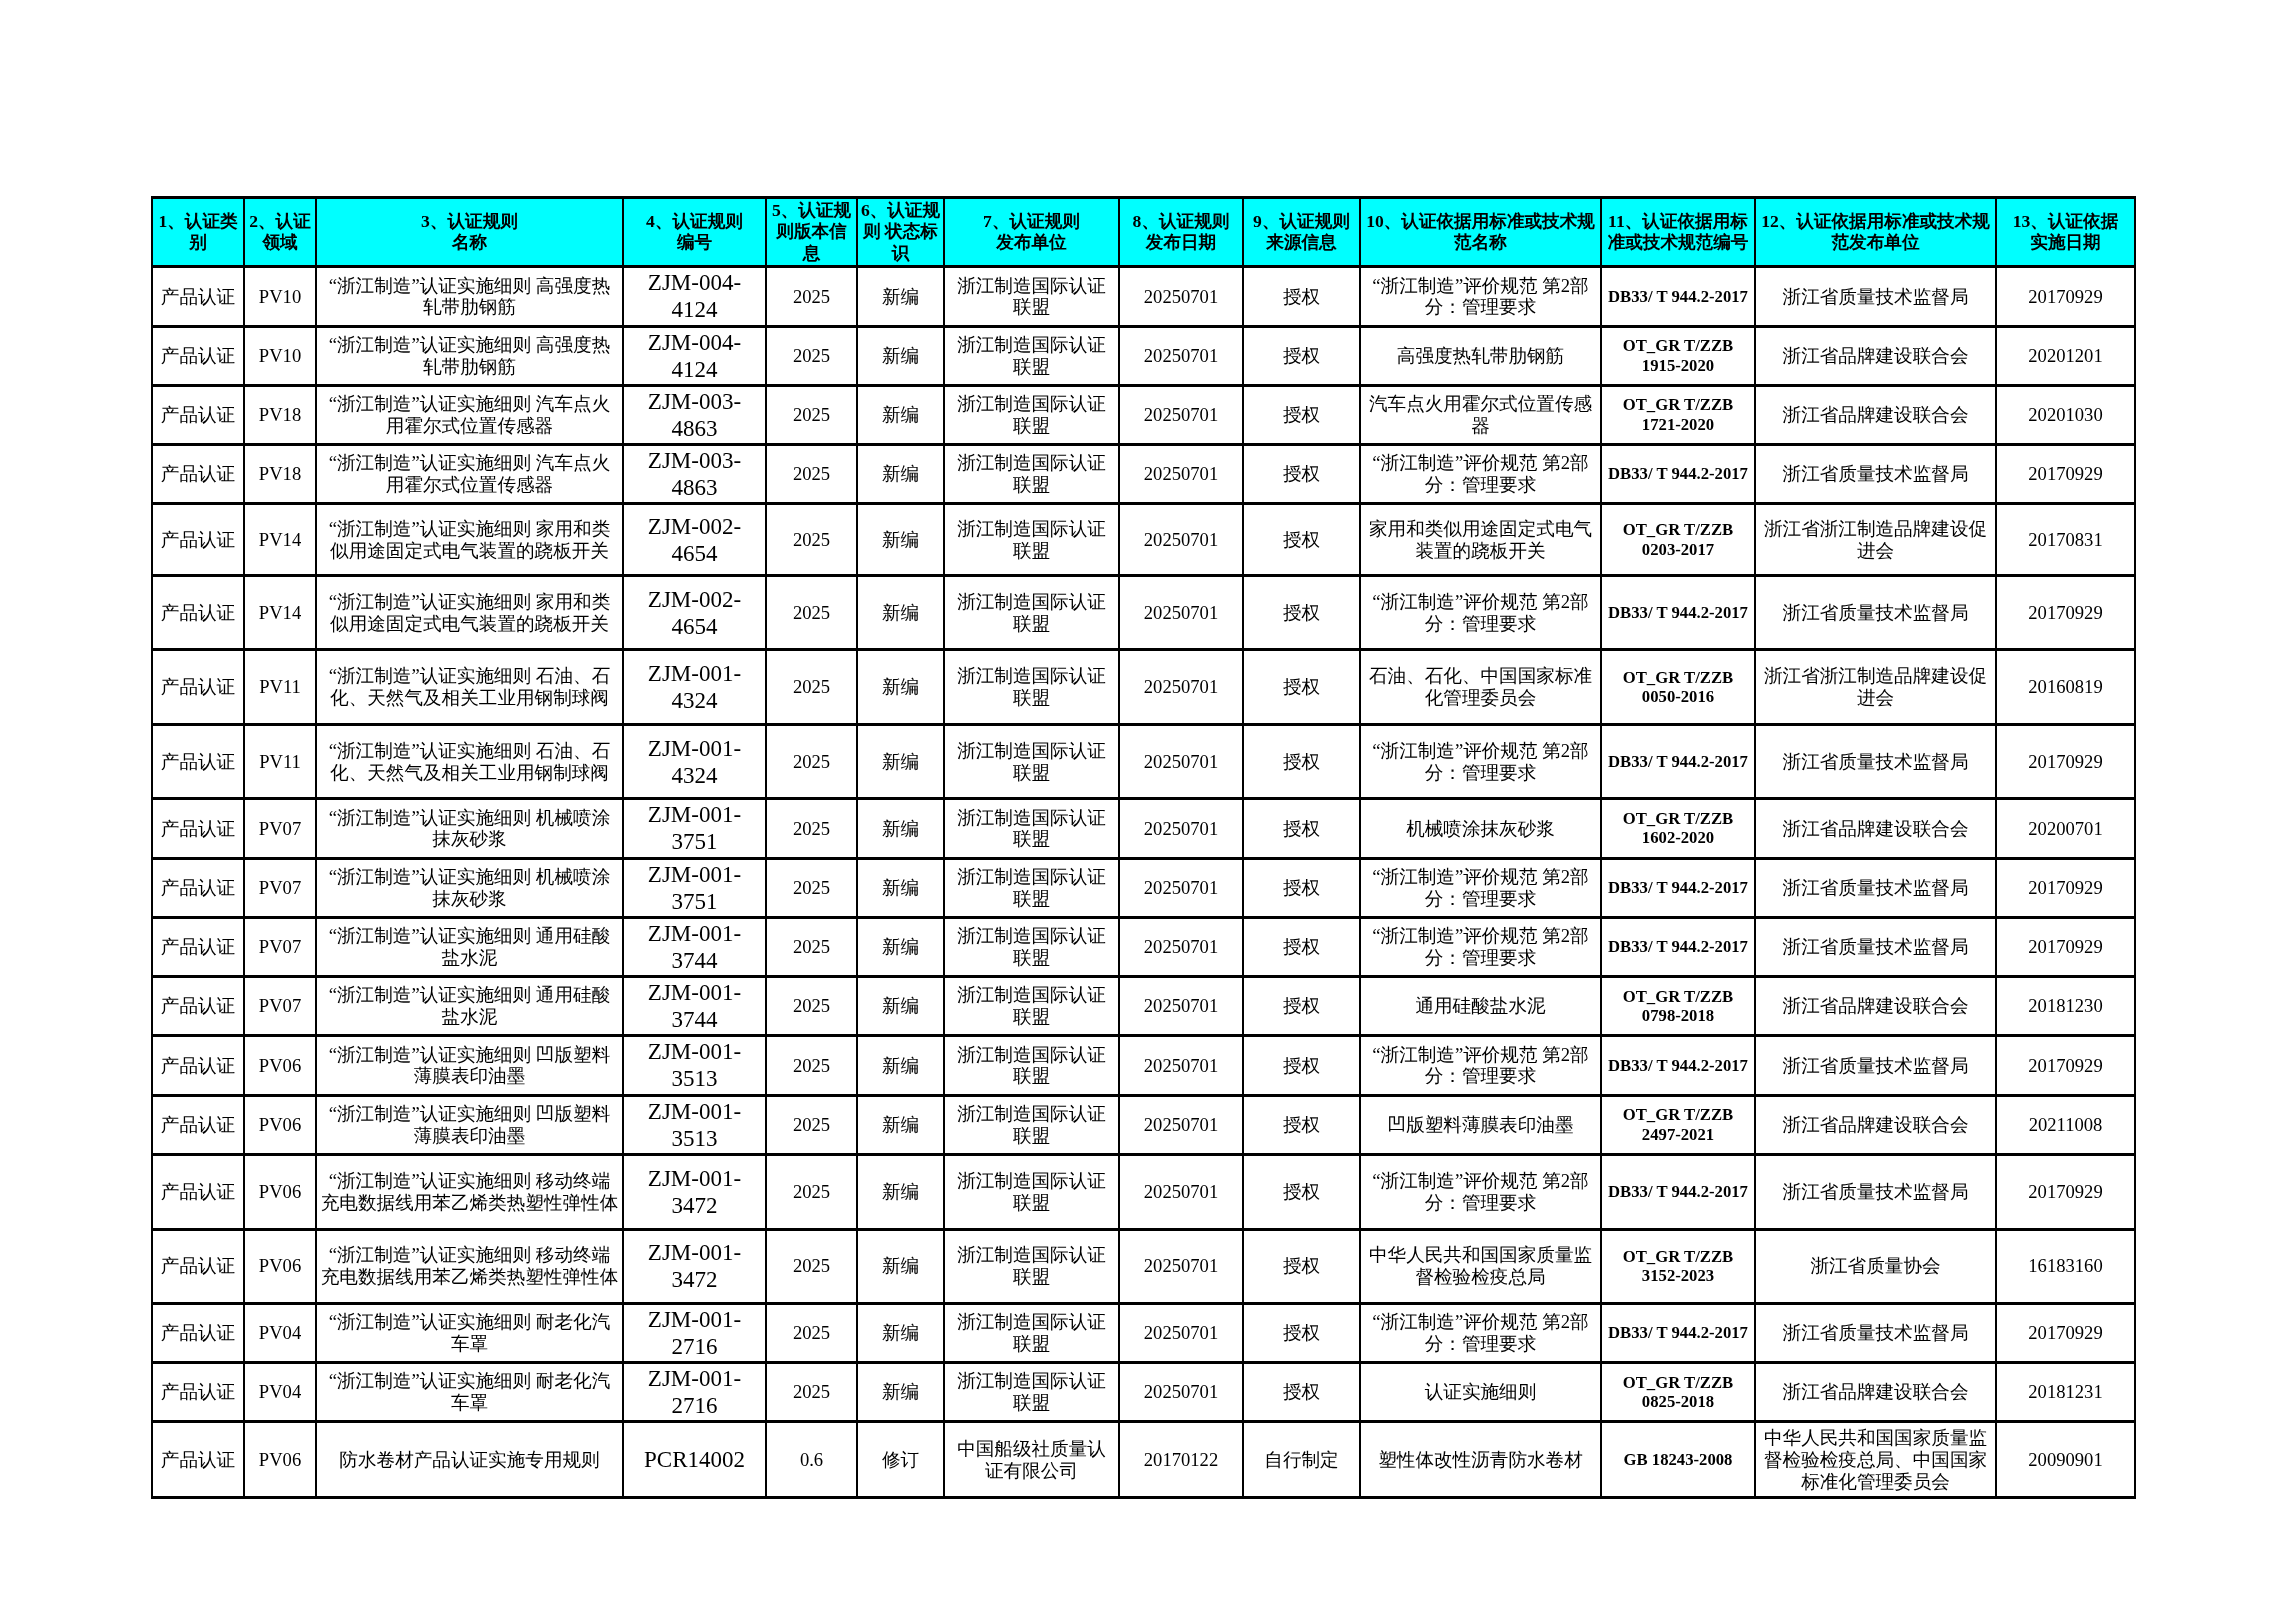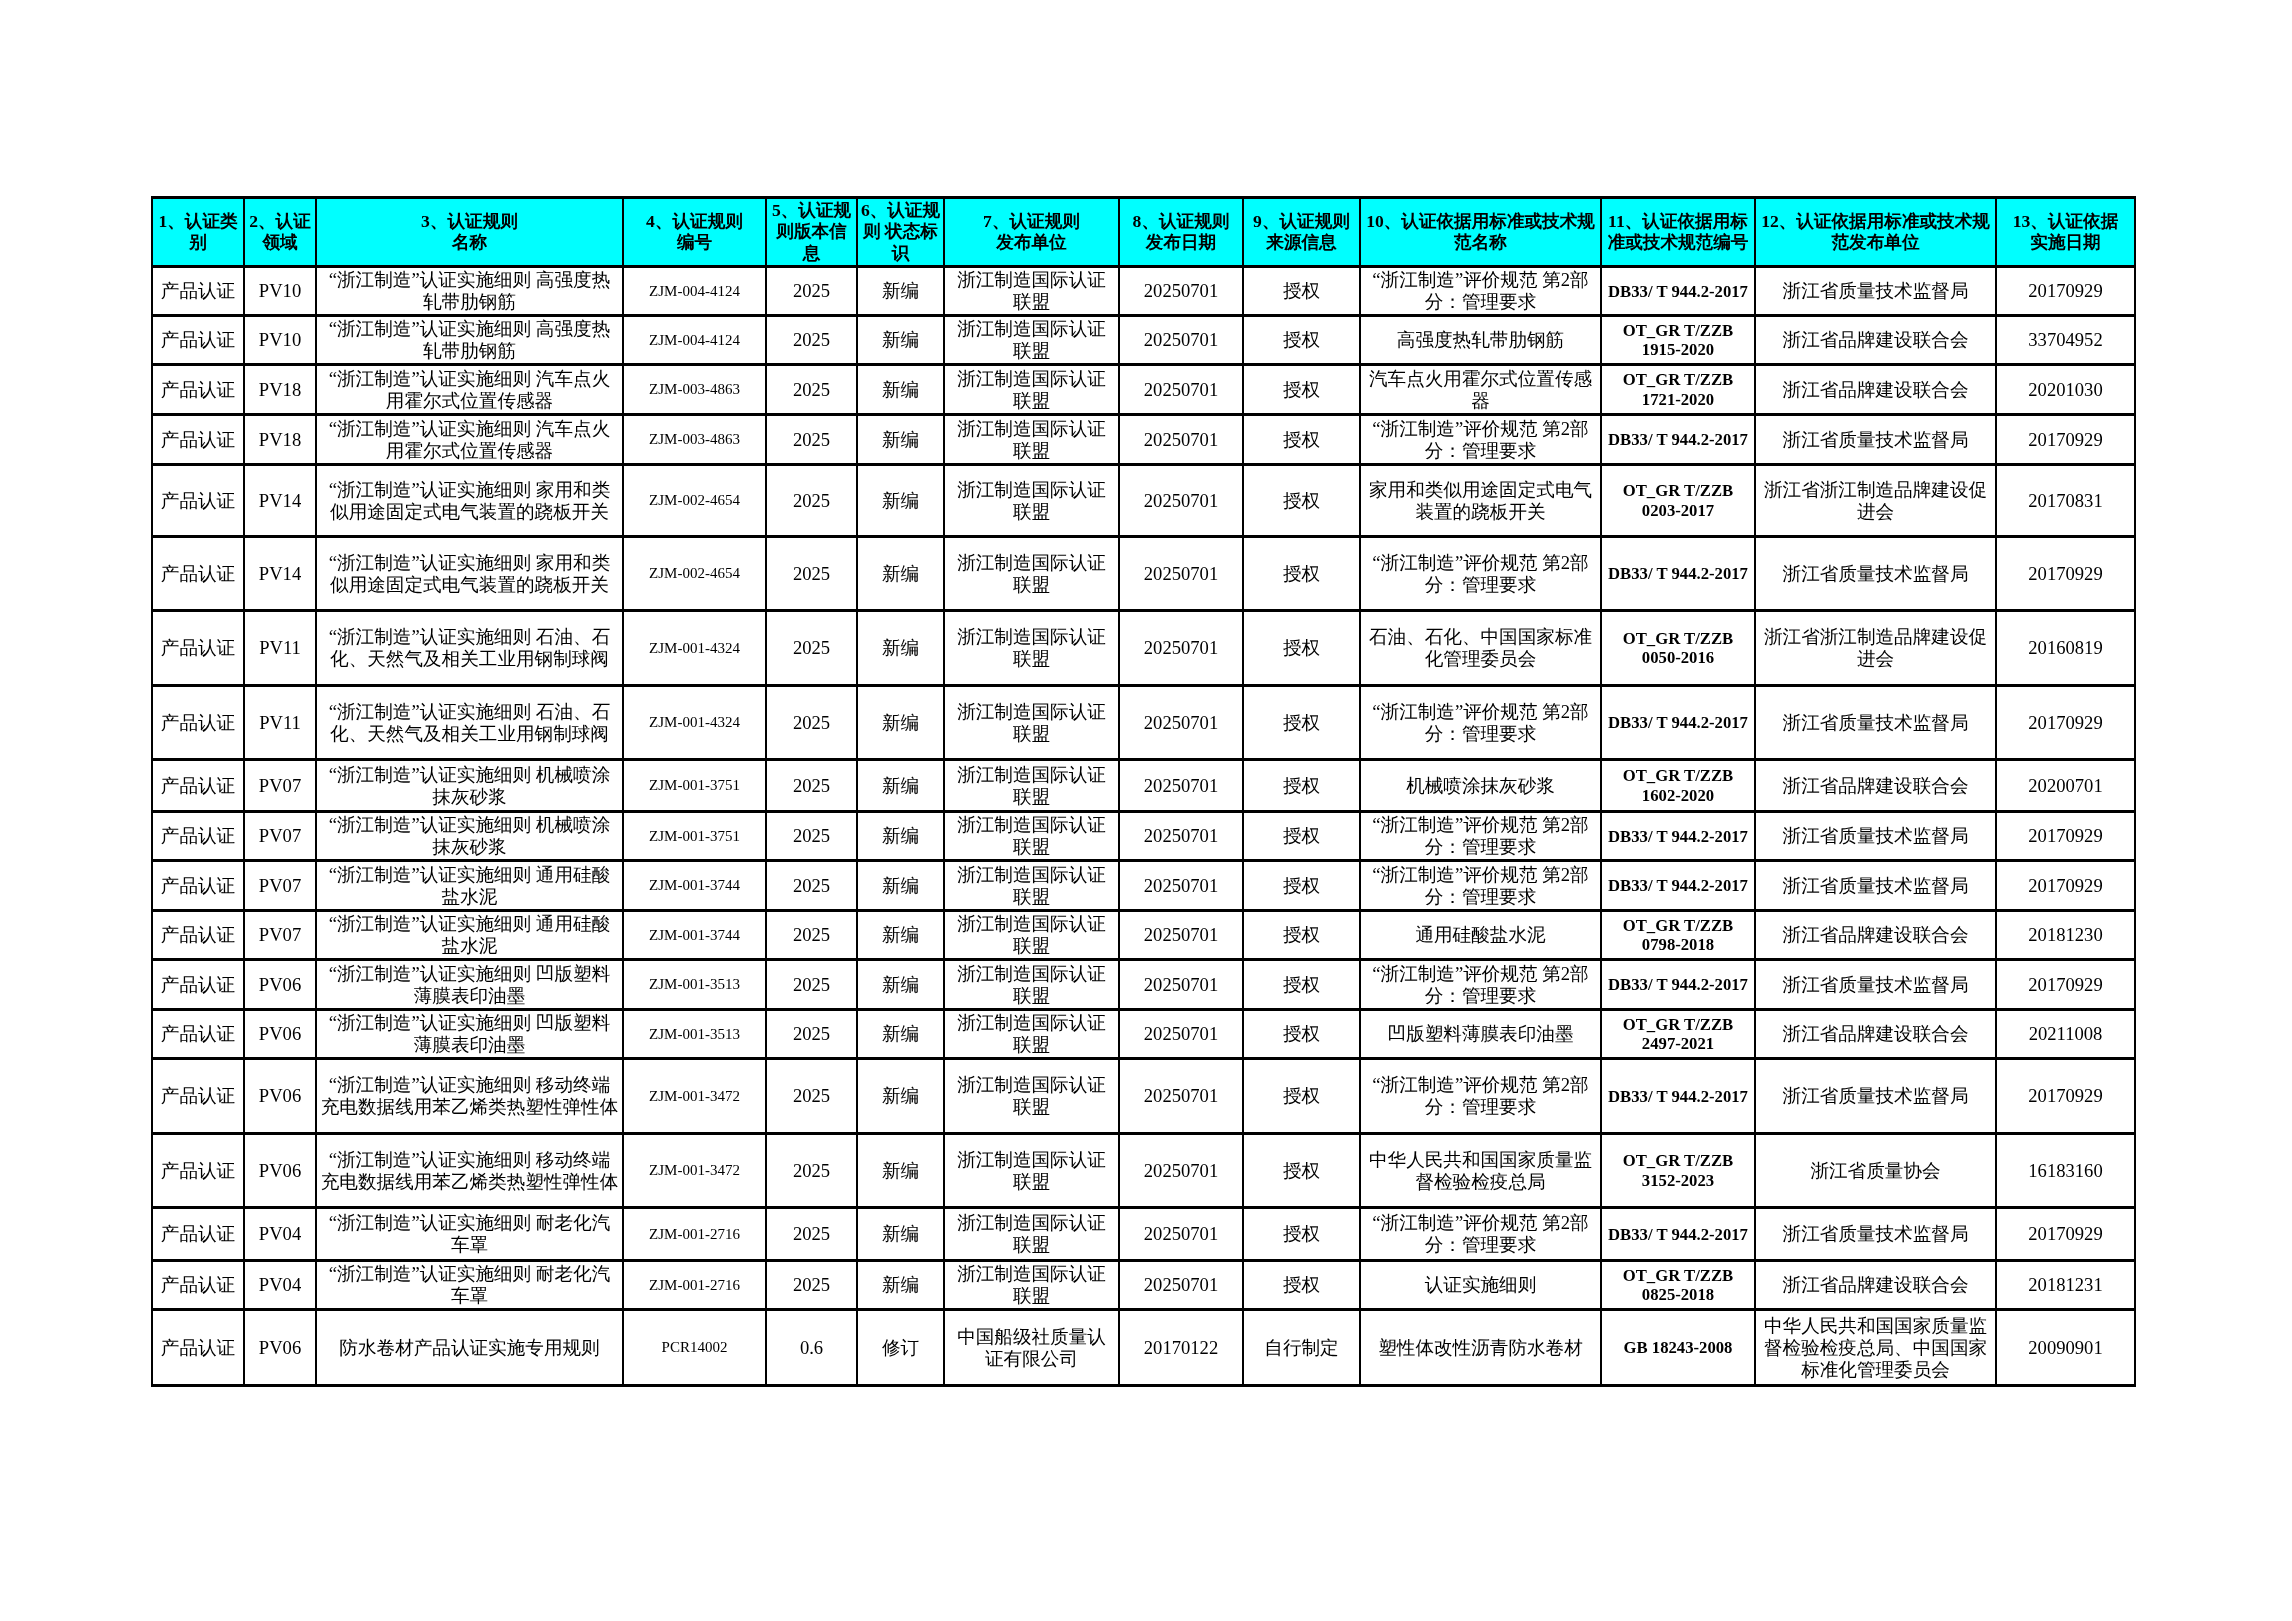--- a/index.html
+++ b/index.html
@@ -47,21 +47,21 @@
     font-size: 18.6px;
     line-height: 1.18;
     background: #FFFFFF;
   }
   
   table.cert-table tbody td.col-10 {
     font-size: 16.7px;
     font-weight: bold;
   }
   table.cert-table tbody td.col-3 {
-    font-size: 15px;
+    font-size: 23px;
   }
 </style>
 </head>
 <body>
 
 <div class="table-wrap">
   <table class="cert-table">
     <colgroup>
         <col style="width: 92px;">
         <col style="width: 72px;">
@@ -122,21 +122,21 @@
           <td class="col-2">“浙江制造”认证实施细则 高强度热轧带肋钢筋</td>
           <td class="col-3">ZJM-004-4124</td>
           <td class="col-4">2025</td>
           <td class="col-5">新编</td>
           <td class="col-6">浙江制造国际认证联盟</td>
           <td class="col-7">20250701</td>
           <td class="col-8">授权</td>
           <td class="col-9">高强度热轧带肋钢筋</td>
           <td class="col-10">OT_GR T/ZZB 1915-2020</td>
           <td class="col-11">浙江省品牌建设联合会</td>
-          <td class="col-12">33704952</td>
+          <td class="col-12">20201201</td>
         </tr>
         <tr style="height: 50px;">
           <td class="col-0">产品认证</td>
           <td class="col-1">PV18</td>
           <td class="col-2">“浙江制造”认证实施细则 汽车点火用霍尔式位置传感器</td>
           <td class="col-3">ZJM-003-4863</td>
           <td class="col-4">2025</td>
           <td class="col-5">新编</td>
           <td class="col-6">浙江制造国际认证联盟</td>
           <td class="col-7">20250701</td>

